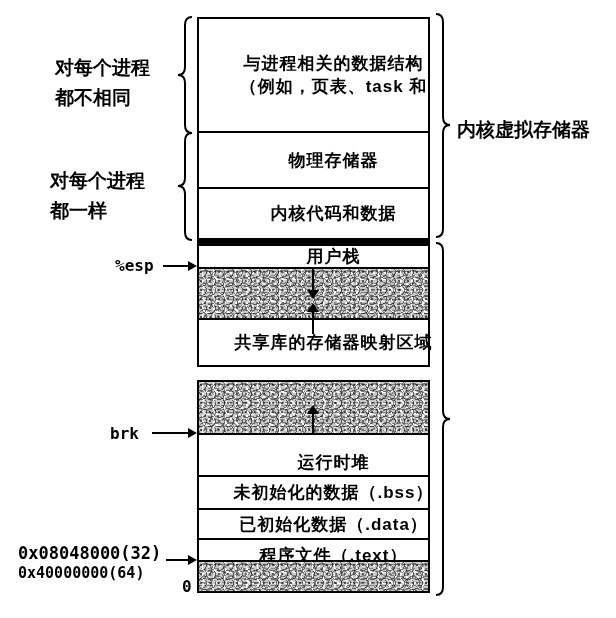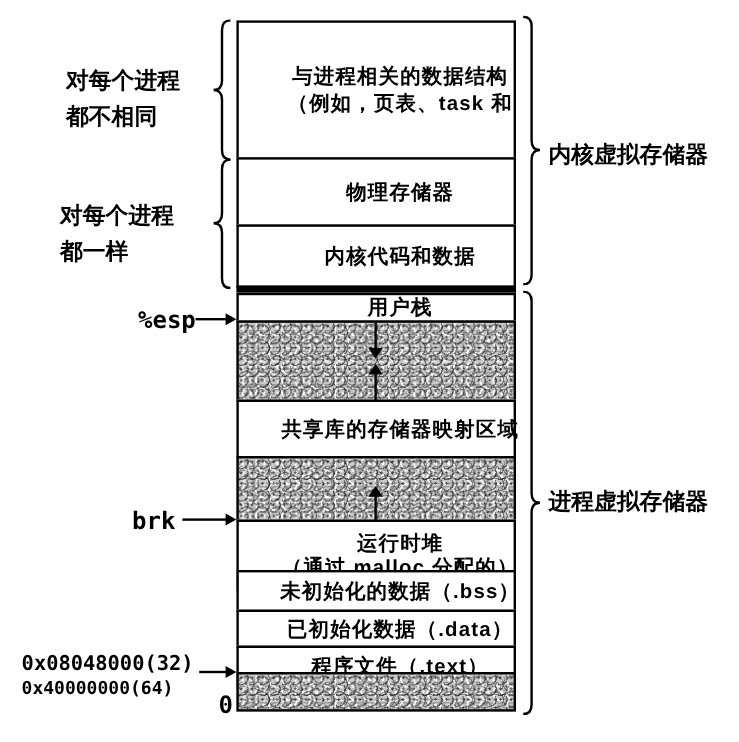--- a/index.html
+++ b/index.html
@@ -42,21 +42,21 @@
   }
   
   .side-label{
     position:absolute;
     font-size:19px;font-weight:600;line-height:30px;
     white-space:nowrap;
   }
   .mono-label{
     position:absolute;
     font-family:"DejaVu Sans Mono","Liberation Mono",monospace;
-    font-weight:bold;font-size:20px;line-height:20px;
+    font-weight:bold;font-size:16px;line-height:20px;
     white-space:nowrap;
   }
   
   .h-arrow{position:absolute;height:10px;}
   .h-arrow .shaft{position:absolute;top:4px;left:0;height:2px;background:#000;}
   .h-arrow .head{
     position:absolute;top:0;right:0;width:0;height:0;
     border-top:5px solid transparent;border-bottom:5px solid transparent;
     border-left:9px solid #000;
   }
@@ -85,27 +85,26 @@
   <div class="membox" style="top:187px;height:53px;">
     <span class="bline">内核代码和数据</span>
   </div>
 
   <div class="divider" style="top:238px;"></div>
 
   <div class="membox" style="top:244px;height:25px;">
     <span class="bline">用户栈</span>
   </div>
   <div class="membox shaded" style="top:267px;height:68px;"></div>
-  <div class="membox" style="top:333px;height:49px;text-align:center;">
+  <div class="membox" style="top:318px;height:49px;text-align:center;">
     <span class="bline">共享库的存储器映射区域</span>
   </div>
   <div class="membox shaded" style="top:380px;height:55px;"></div>
   <div class="membox" style="top:433px;height:59px;">
     <span class="bline" style="line-height:20px;">运行时堆</span>
-    <span class="bline" style="line-height:20px;">（通过 malloc 分配的）</span>
   </div>
   <div class="membox" style="top:475px;height:35px;">
     <span class="bline">未初始化的数据（.bss）</span>
   </div>
   <div class="membox" style="top:508px;height:32px;">
     <span class="bline">已初始化数据（.data）</span>
   </div>
   <div class="membox" style="top:538px;height:36px;justify-content:center;">
     <span class="bline" style="line-height:18px;">程序文件（.text）</span>
   </div>
@@ -141,21 +140,20 @@
   <div class="side-label" style="left:55px;top:53px;">
     <div>对每个进程</div>
     <div>都不相同</div>
   </div>
   <div class="side-label" style="left:50px;top:166px;">
     <div>对每个进程</div>
     <div>都一样</div>
   </div>
 
   <div class="side-label" style="left:457px;top:115px;">内核虚拟存储器</div>
-  <div class="side-label" style="left:457px;top:404px;">进程虚拟存储器</div>
 
   <div class="mono-label" style="left:115px;top:256px;">%esp</div>
   <div class="h-arrow" style="left:163px;top:261px;width:34px;">
     <div class="shaft" style="width:26px;"></div>
     <div class="head"></div>
   </div>
 
   <div class="mono-label" style="left:110px;top:424px;">brk</div>
   <div class="h-arrow" style="left:152px;top:428px;width:45px;">
     <div class="shaft" style="width:37px;"></div>

